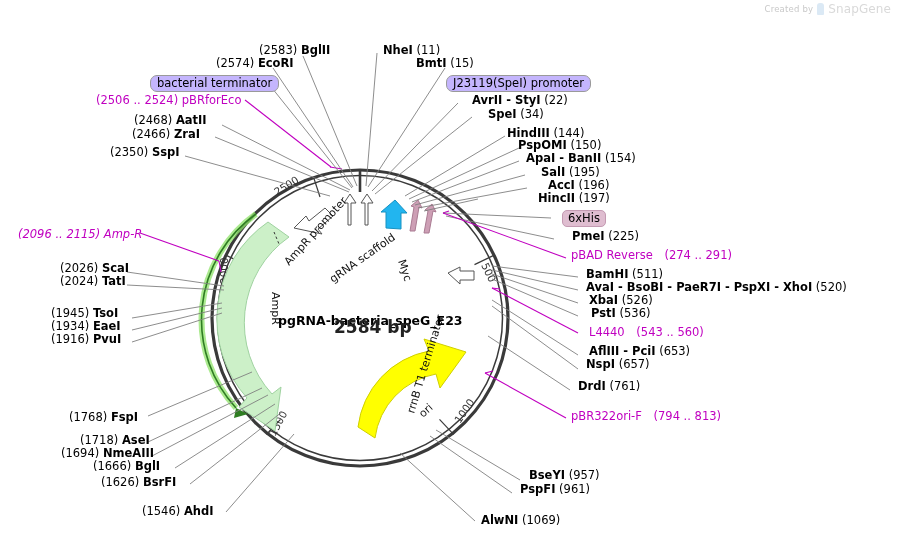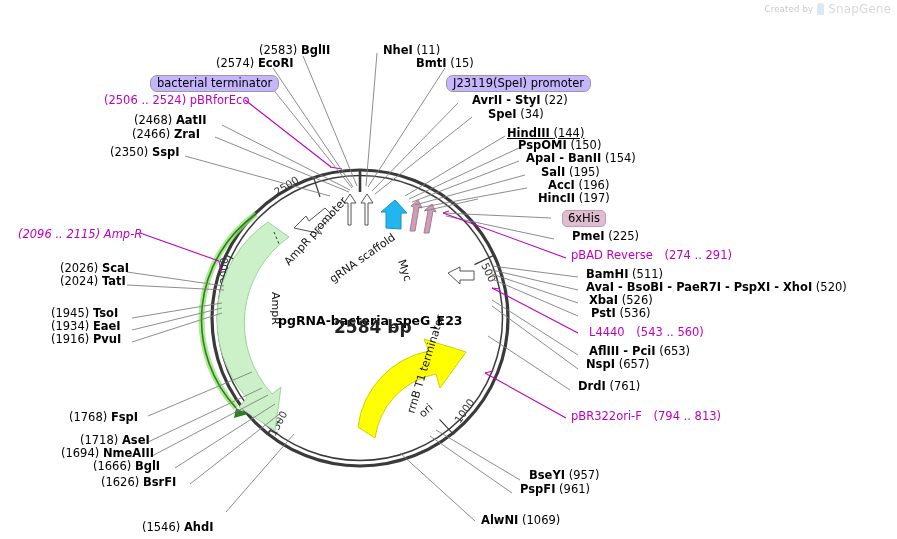--- a/index.html
+++ b/index.html
@@ -280,42 +280,42 @@
     <span class="enz">NmeAIII</span>
   </div>
   <div class="lbl left" style="left:93px;top:461px;">
     <span class="pos">(1666)</span>
     <span class="enz">BglI</span>
   </div>
   <div class="lbl left" style="left:101px;top:477px;">
     <span class="pos">(1626)</span>
     <span class="enz">BsrFI</span>
   </div>
-  <div class="lbl left" style="left:142px;top:506px;margin-top:16px;">
+  <div class="lbl left" style="left:142px;top:506px;">
     <span class="pos">(1546)</span>
     <span class="enz">AhdI</span>
   </div>
 
   <div class="lbl right" style="left:383px;top:45px;">
     <span class="enz">NheI</span>
     <span class="pos">(11)</span>
   </div>
   <div class="lbl right" style="left:416px;top:58px;">
     <span class="enz">BmtI</span>
     <span class="pos">(15)</span>
   </div>
   <div class="lbl right" style="left:472px;top:95px;">
     <span class="enz">AvrII  -  StyI</span>
     <span class="pos">(22)</span>
   </div>
   <div class="lbl right" style="left:488px;top:109px;">
     <span class="enz">SpeI</span>
     <span class="pos">(34)</span>
   </div>
-  <div class="lbl right" style="left:507px;top:128px;text-decoration:underline;">
+  <div class="lbl right" style="left:507px;top:128px;">
     <span class="enz">HindIII</span>
     <span class="pos">(144)</span>
   </div>
   <div class="lbl right" style="left:518px;top:140px;">
     <span class="enz">PspOMI</span>
     <span class="pos">(150)</span>
   </div>
   <div class="lbl right" style="left:526px;top:153px;">
     <span class="enz">ApaI  -  BanII</span>
     <span class="pos">(154)</span>
@@ -370,21 +370,21 @@
   </div>
   <div class="lbl right" style="left:520px;top:484px;">
     <span class="enz">PspFI</span>
     <span class="pos">(961)</span>
   </div>
   <div class="lbl right" style="left:481px;top:515px;">
     <span class="enz">AlwNI</span>
     <span class="pos">(1069)</span>
   </div>
 
-  <div class="lbl primer" style="left:104px;top:95px;">
+  <div class="lbl primer" style="left:96px;top:95px;">
     <span class="pos">(2506 .. 2524)</span>
     <span class="enz">pBRforEco</span>
   </div>
   <div class="lbl primer" style="left:18px;top:229px;font-style:italic;">
     <span class="pos">(2096 .. 2115)</span>
     <span class="enz">Amp-R</span>
   </div>
   <div class="lbl primer" style="left:571px;top:250px;">
     <span class="enz">pBAD Reverse</span>
     <span class="pos" style="margin-left:8px;">(274 .. 291)</span>

